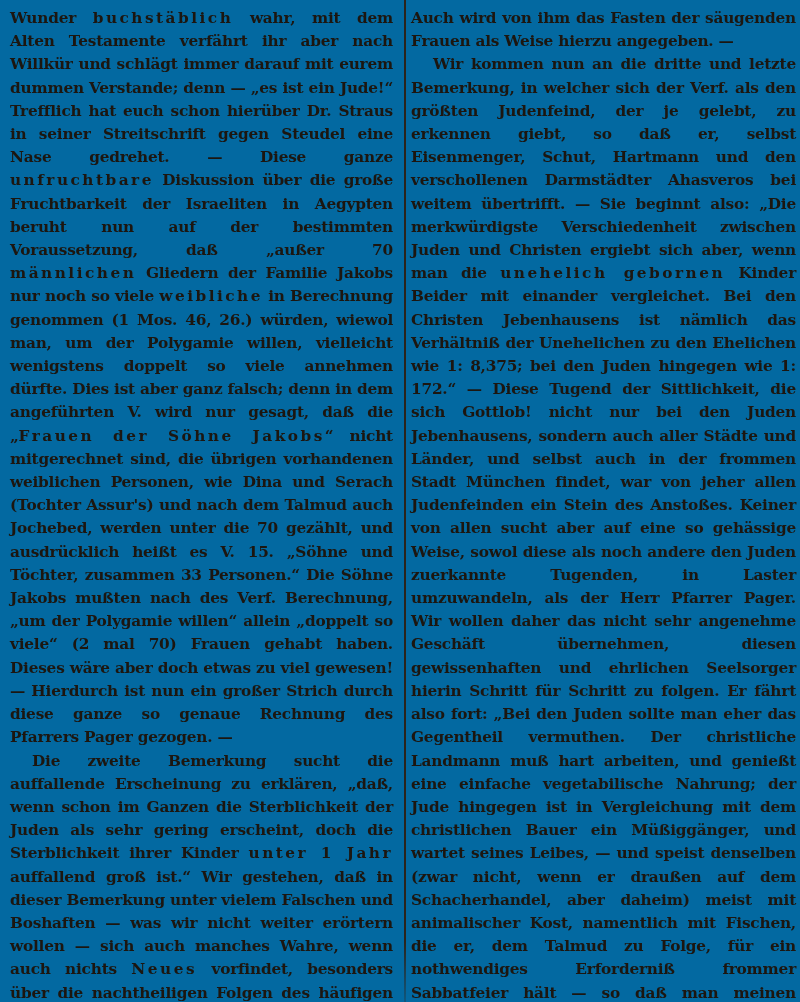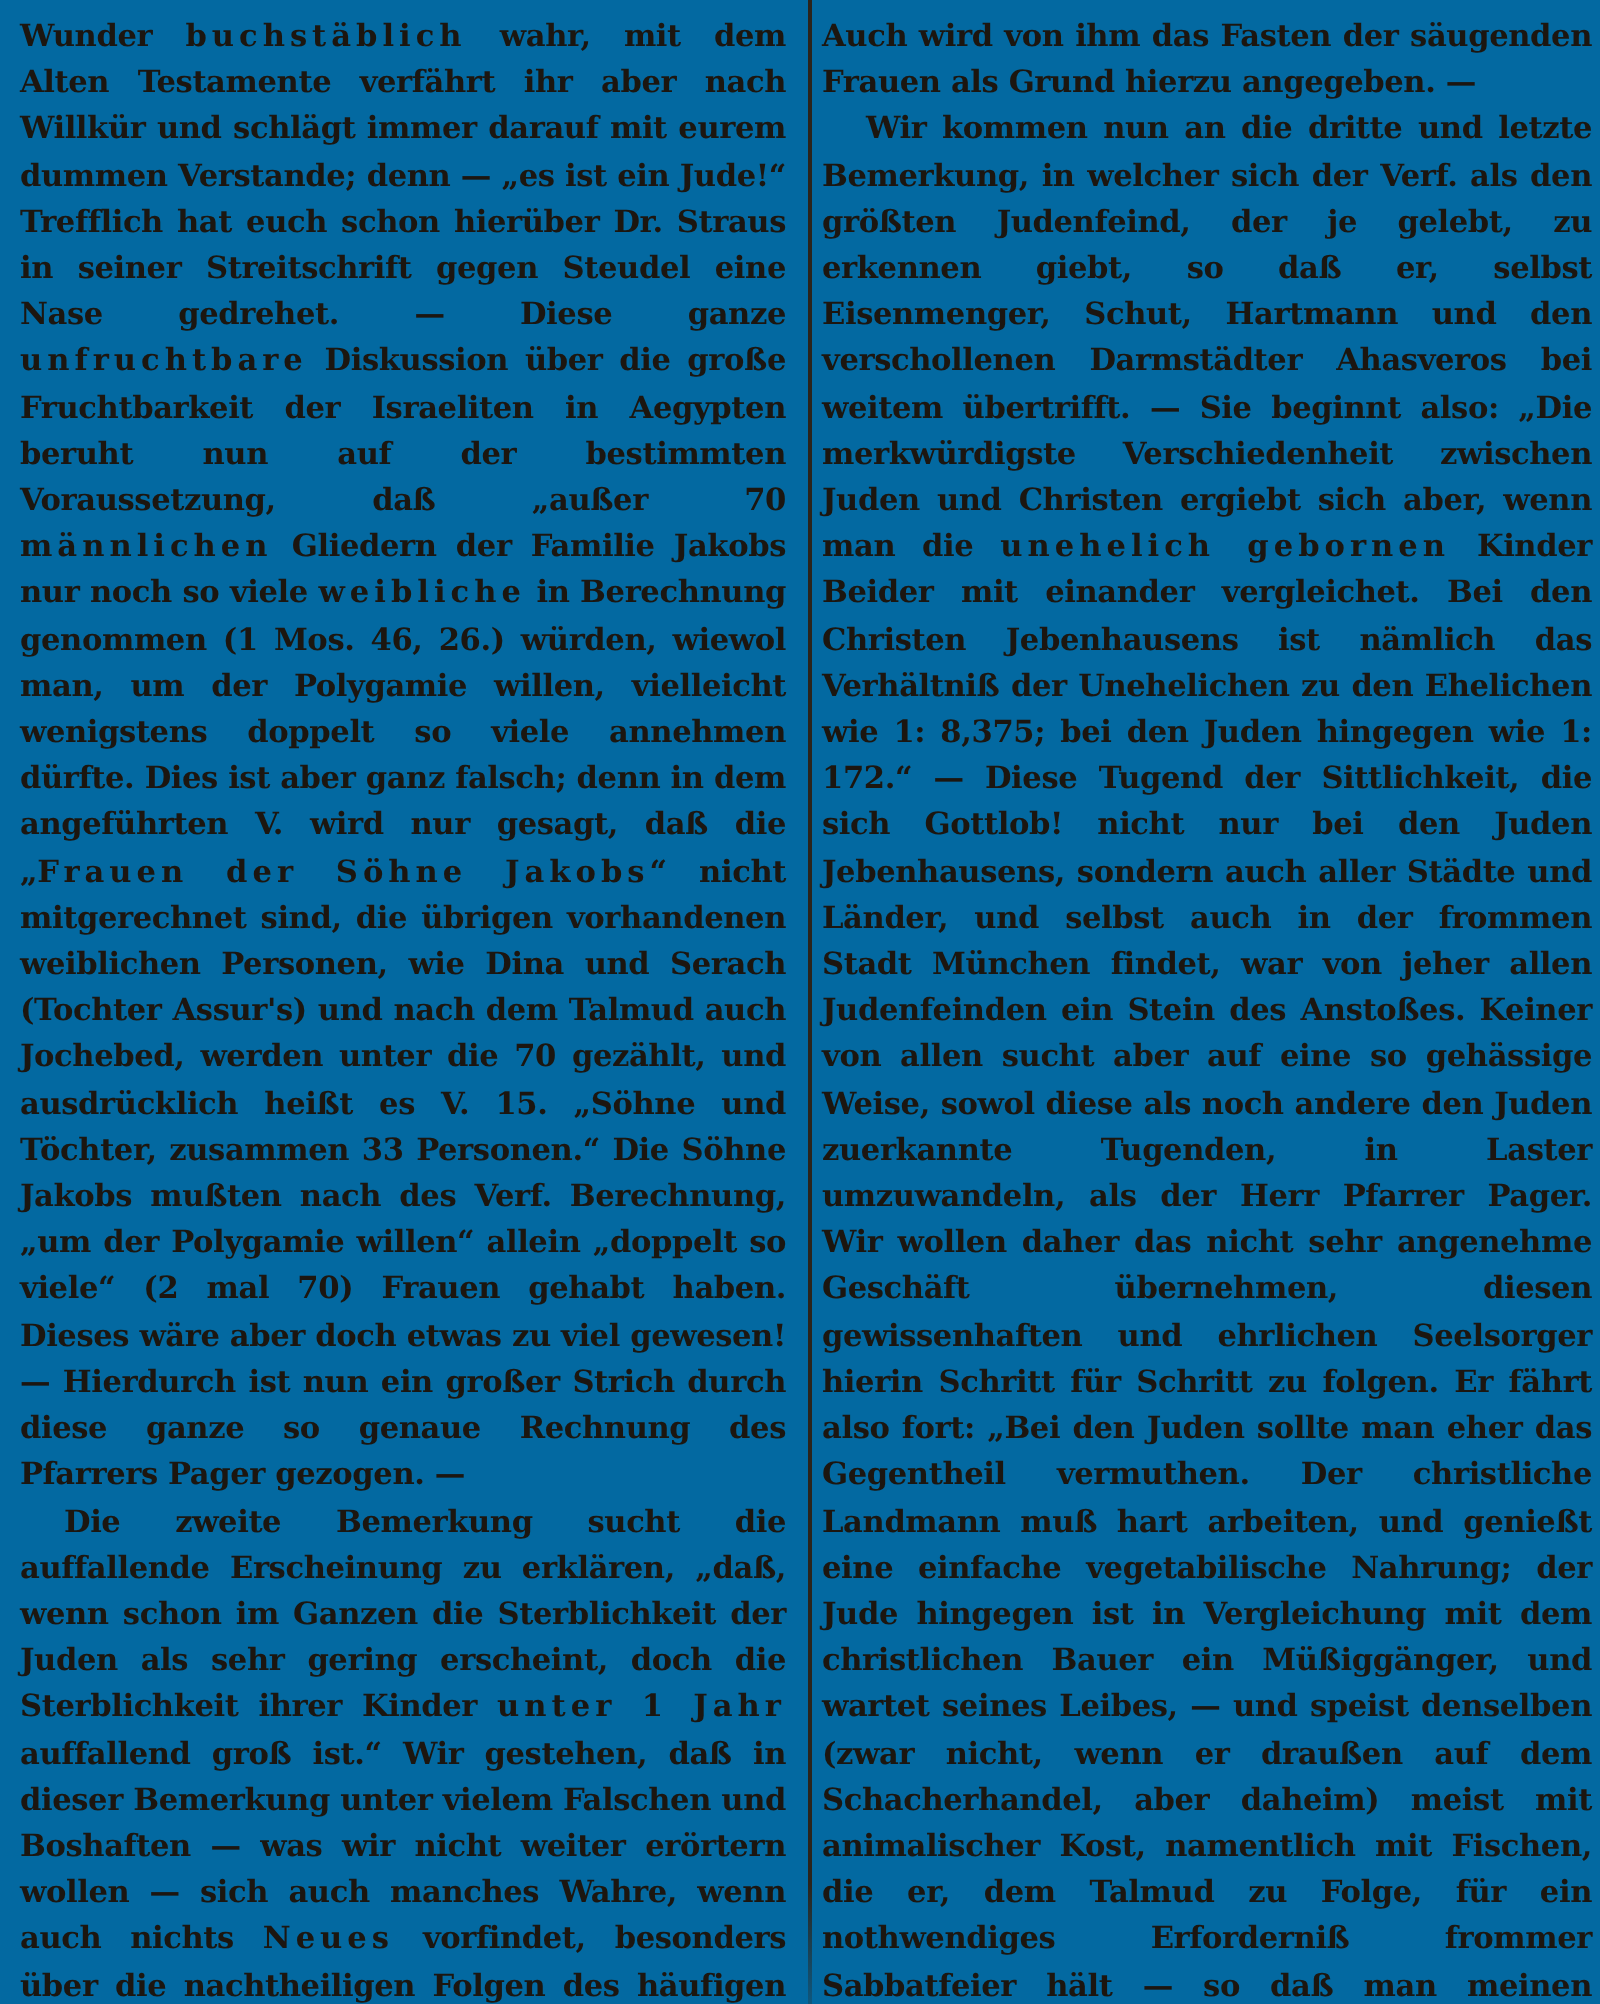--- a/index.html
+++ b/index.html
@@ -57,17 +57,17 @@
 <div class="page">
 
   <div class="col col-left">
     <p class="para">Wunder <span class="sperr">buchstäblich</span> wahr, mit dem Alten Testamente verfährt ihr aber nach Willkür und schlägt immer darauf mit eurem dummen Verstande; denn — „es ist ein Jude!“ Trefflich hat euch schon hierüber Dr. Straus in seiner Streitschrift gegen Steudel eine Nase gedrehet. — Diese ganze <span class="sperr">unfruchtbare</span> Diskussion über die große Fruchtbarkeit der Israeliten in Aegypten beruht nun auf der bestimmten Voraussetzung, daß „außer 70 <span class="sperr">männlichen</span> Gliedern der Familie Jakobs nur noch so viele <span class="sperr">weibliche</span> in Berechnung genommen (1 Mos. 46, 26.) würden, wiewol man, um der Polygamie willen, vielleicht wenigstens doppelt so viele annehmen dürfte. Dies ist aber ganz falsch; denn in dem angeführten V. wird nur gesagt, daß die „<span class="sperr">Frauen der Söhne Jakobs</span>“ nicht mitgerechnet sind, die übrigen vorhandenen weiblichen Personen, wie Dina und Serach (Tochter Assur's) und nach dem Talmud auch Jochebed, werden unter die 70 gezählt, und ausdrücklich heißt es V. 15. „Söhne und Töchter, zusammen 33 Personen.“ Die Söhne Jakobs mußten nach des Verf. Berechnung, „um der Polygamie willen“ allein „doppelt so viele“ (2 mal 70) Frauen gehabt haben. Dieses wäre aber doch etwas zu viel gewesen! — Hierdurch ist nun ein großer Strich durch diese ganze so genaue Rechnung des Pfarrers Pager gezogen. —</p>
     <p class="para indent">Die zweite Bemerkung sucht die auffallende Erscheinung zu erklären, „daß, wenn schon im Ganzen die Sterblichkeit der Juden als sehr gering erscheint, doch die Sterblichkeit ihrer Kinder <span class="sperr">unter 1 Jahr</span> auffallend groß ist.“ Wir gestehen, daß in dieser Bemerkung unter vielem Falschen und Boshaften — was wir nicht weiter erörtern wollen — sich auch manches Wahre, wenn auch nichts <span class="sperr">Neues</span> vorfindet, besonders über die nachtheiligen Folgen des häufigen Badens der Frauen im . Da dieses nicht zu oft wiederholt werden kann, so lange dieses Uebel noch in vielen Gegenden, besonders auf dem Lande, vorhanden ist, so wollen wir diese Rüge des Verf. hierher setzen: denn auch von des Feindes Mund nehmen wir sehr bereitwillig Belehrung an. „Wenn aber säugende Weiber solche Bäder (kalt) nehmen, so konnte es wol nicht anders sein, als daß dies auch auf die Säuglinge nachtheilig wirkte, und die Gichter, an denen so viele Judenkinder sterben, möchten wol davon herrühren.“</p>
   </div>
 
   <div class="divider"></div>
 
   <div class="col col-right">
-    <p class="para">Auch wird von ihm das Fasten der säugenden Frauen als Grund hierzu angegeben. —</p>
+    <p class="para">Auch wird von ihm das Fasten der säugenden Frauen als Weise hierzu angegeben. —</p>
     <p class="para indent">Wir kommen nun an die dritte und letzte Bemerkung, in welcher sich der Verf. als den größten Judenfeind, der je gelebt, zu erkennen giebt, so daß er, selbst Eisenmenger, Schut, Hartmann und den verschollenen Darmstädter Ahasveros bei weitem übertrifft. — Sie beginnt also: „Die merkwürdigste Verschiedenheit zwischen Juden und Christen ergiebt sich aber, wenn man die <span class="sperr">unehelich gebornen</span> Kinder Beider mit einander vergleichet. Bei den Christen Jebenhausens ist nämlich das Verhältniß der Unehelichen zu den Ehelichen wie 1: 8,375; bei den Juden hingegen wie 1: 172.“ — Diese Tugend der Sittlichkeit, die sich Gottlob! nicht nur bei den Juden Jebenhausens, sondern auch aller Städte und Länder, und selbst auch in der frommen Stadt München findet, war von jeher allen Judenfeinden ein Stein des Anstoßes. Keiner von allen sucht aber auf eine so gehässige Weise, sowol diese als noch andere den Juden zuerkannte Tugenden, in Laster umzuwandeln, als der Herr Pfarrer Pager. Wir wollen daher das nicht sehr angenehme Geschäft übernehmen, diesen gewissenhaften und ehrlichen Seelsorger hierin Schritt für Schritt zu folgen. Er fährt also fort: „Bei den Juden sollte man eher das Gegentheil vermuthen. Der christliche Landmann muß hart arbeiten, und genießt eine einfache vegetabilische Nahrung; der Jude hingegen ist in Vergleichung mit dem christlichen Bauer ein Müßiggänger, und wartet seines Leibes, — und speist denselben (zwar nicht, wenn er draußen auf dem Schacherhandel, aber daheim) meist mit animalischer Kost, namentlich mit Fischen, die er, dem Talmud zu Folge, für ein nothwendiges Erforderniß frommer Sabbatfeier hält — so daß man meinen könnte, die Sinnlichkeit sollte bei ihm stärker aufgeregt werden, als beim geringen Volke des Christen.“ Diese Aeußerungen würden wir in der Zeit, in welcher sie für die „evangel. Synode“ geschrieben worden sind, nicht so übel und als  Verläumdung aufgenommen haben, als jetzt im Jahre 1841, wo sie der Herr Oberkonsistorialrath und Hofkaplan durch deren Aufnahme in die „Studien der evangelischen Geistlichen Würtembergs,“ verewigen will. Waren diese auch damals schon offenbare Unwahrheiten — denn wer weiß</p>
   </div>
 
 </div>
 
 </body></html>

